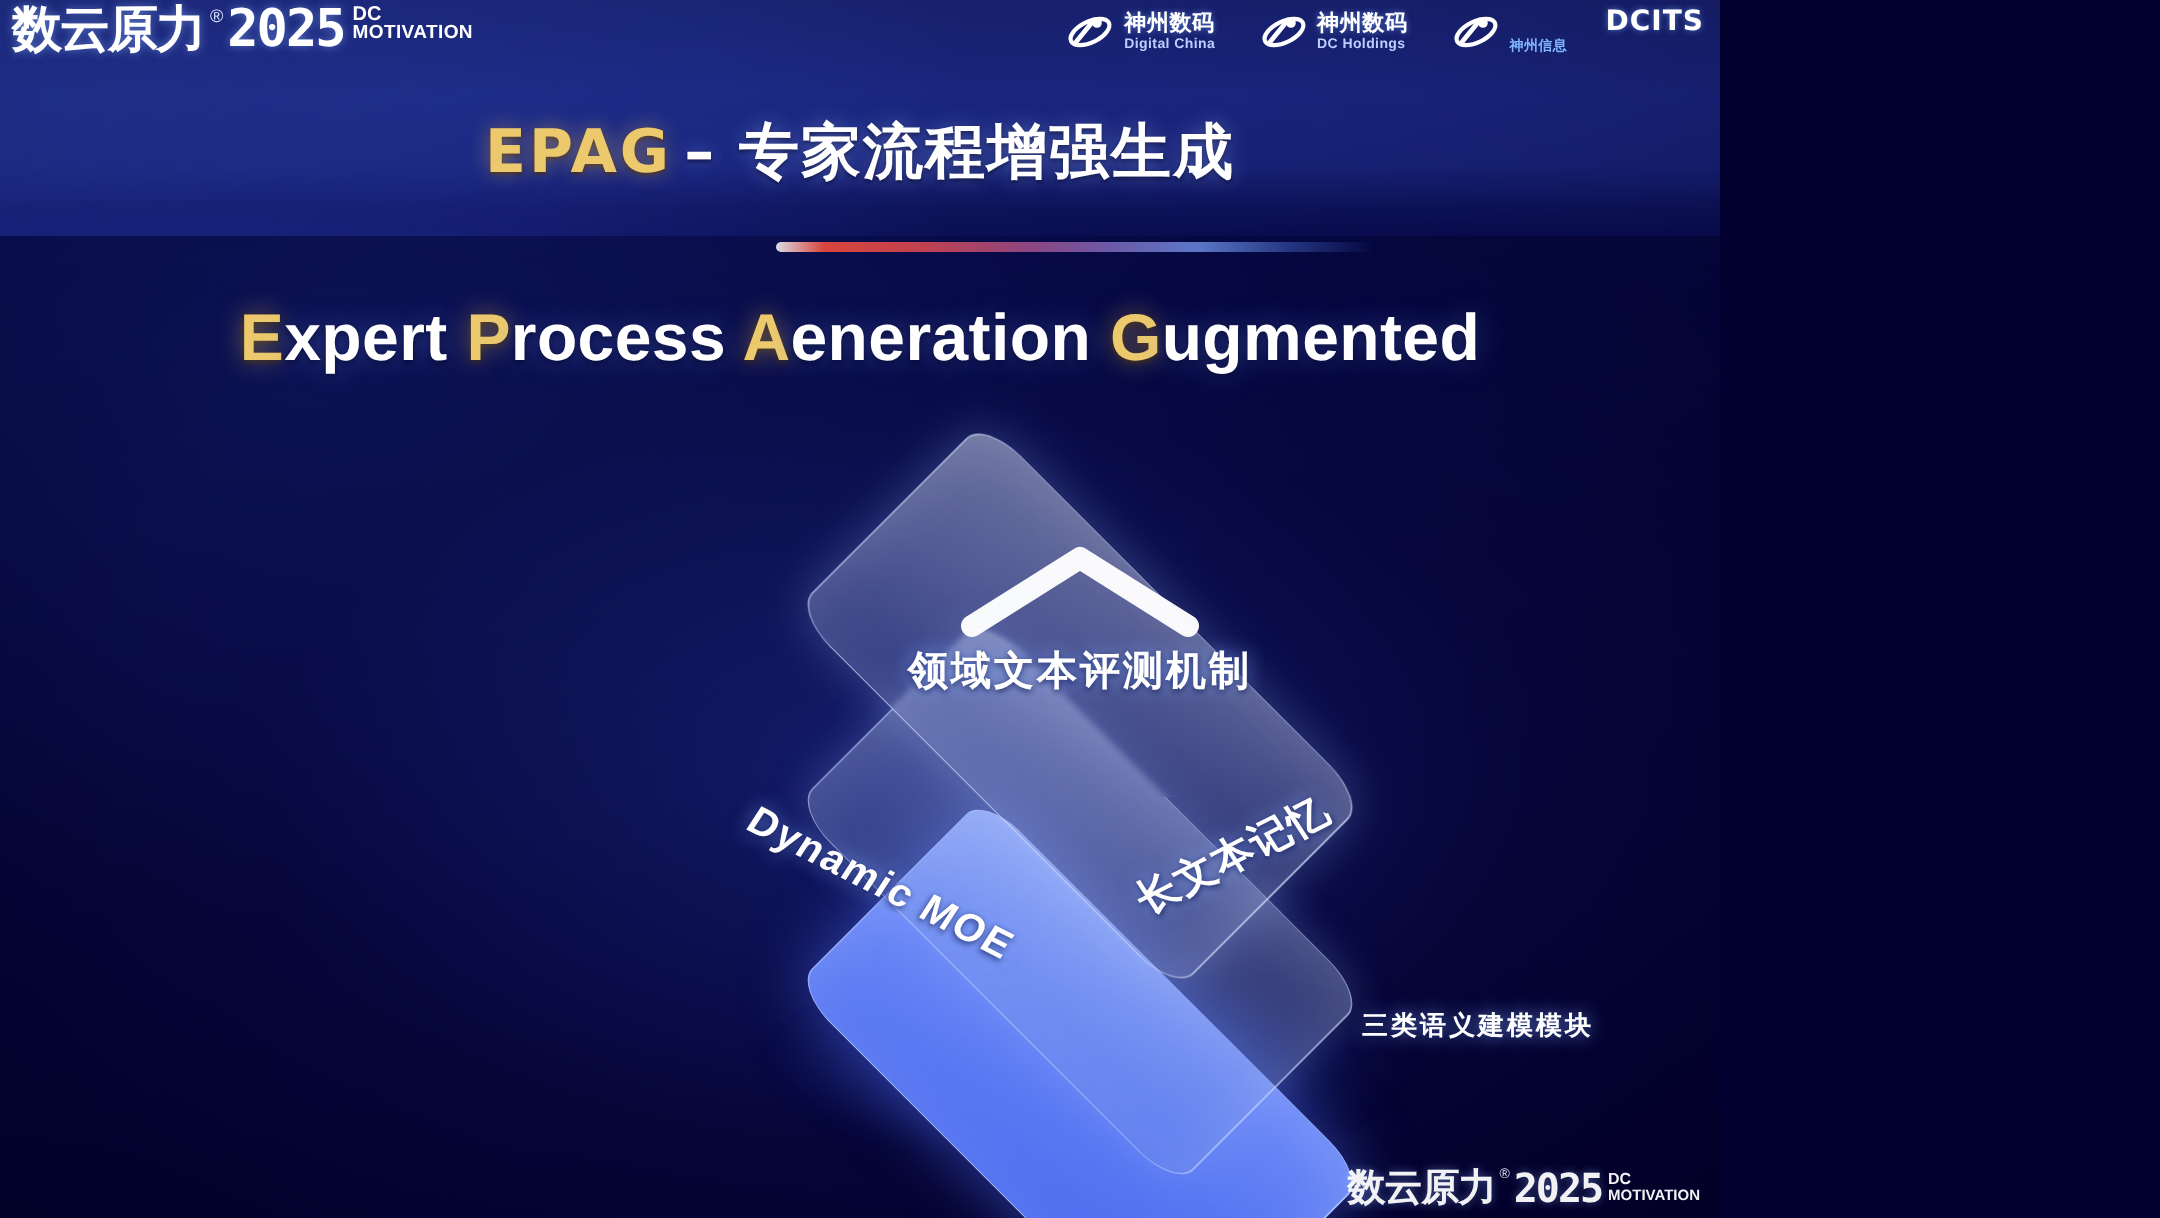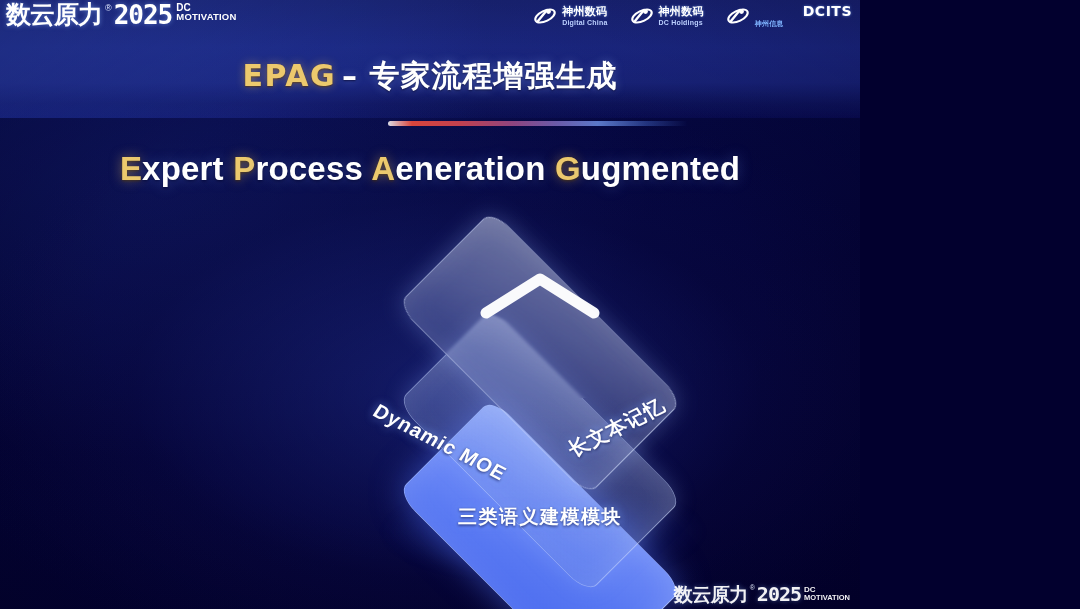--- a/index.html
+++ b/index.html
@@ -209,22 +209,22 @@
     color: #ffffff;
     font-family: "DejaVu Sans", sans-serif;
     white-space: nowrap;
     text-shadow: 0 0 9px rgba(120,160,255,0.75), 0 1px 3px rgba(0,0,50,0.85);
   }
   #label-top {
     left: 0; right: 0; top: 100px; text-align: center;
     font-size: 20px; font-weight: 700; letter-spacing: 1.5px;
   }
   #label-bottom {
-    left: 0; right: 0; top: 282px; text-align: center;
-    font-size: 19px; font-weight: 700; letter-spacing: 1.5px;
+    left: 0; right: 0; top: 282px; text-align: right;
+    font-size: 13px; font-weight: 700; letter-spacing: 1.5px;
   }
   #label-moe {
     left: 92px; top: 176px;
     font-size: 20px; font-weight: 600; letter-spacing: 1px;
     font-family: "Liberation Sans", sans-serif;
     transform: rotate(27deg) skewX(-6deg);
     transform-origin: left center;
   }
   #label-mem {
     left: 287px; top: 216px;
@@ -339,20 +339,21 @@
     <div class="plate" id="plate-bot"></div>
     <div class="plate" id="plate-mid"></div>
     <div class="plate" id="plate-top"></div>
 
     <span id="chevron">
       <svg width="122" height="50" viewBox="0 0 122 50">
         <path d="M7 43 L61 9 L115 43" fill="none" stroke="#ffffff" stroke-width="11" stroke-linecap="round" stroke-linejoin="round" opacity="0.97"></path>
       </svg>
     </span>
 
+    <div class="plate-label" id="label-top">领域文本评测机制</div>
     <div class="plate-label" id="label-moe">Dynamic MOE</div>
     <div class="plate-label" id="label-mem">长文本记忆</div>
     <div class="plate-label" id="label-bottom">三类语义建模模块</div>
 
   </div>
 
   <div id="watermark">
     <span class="wm-cn">数云原力</span>
     <span class="wm-reg">®</span>
     <span class="wm-year">2025</span>

